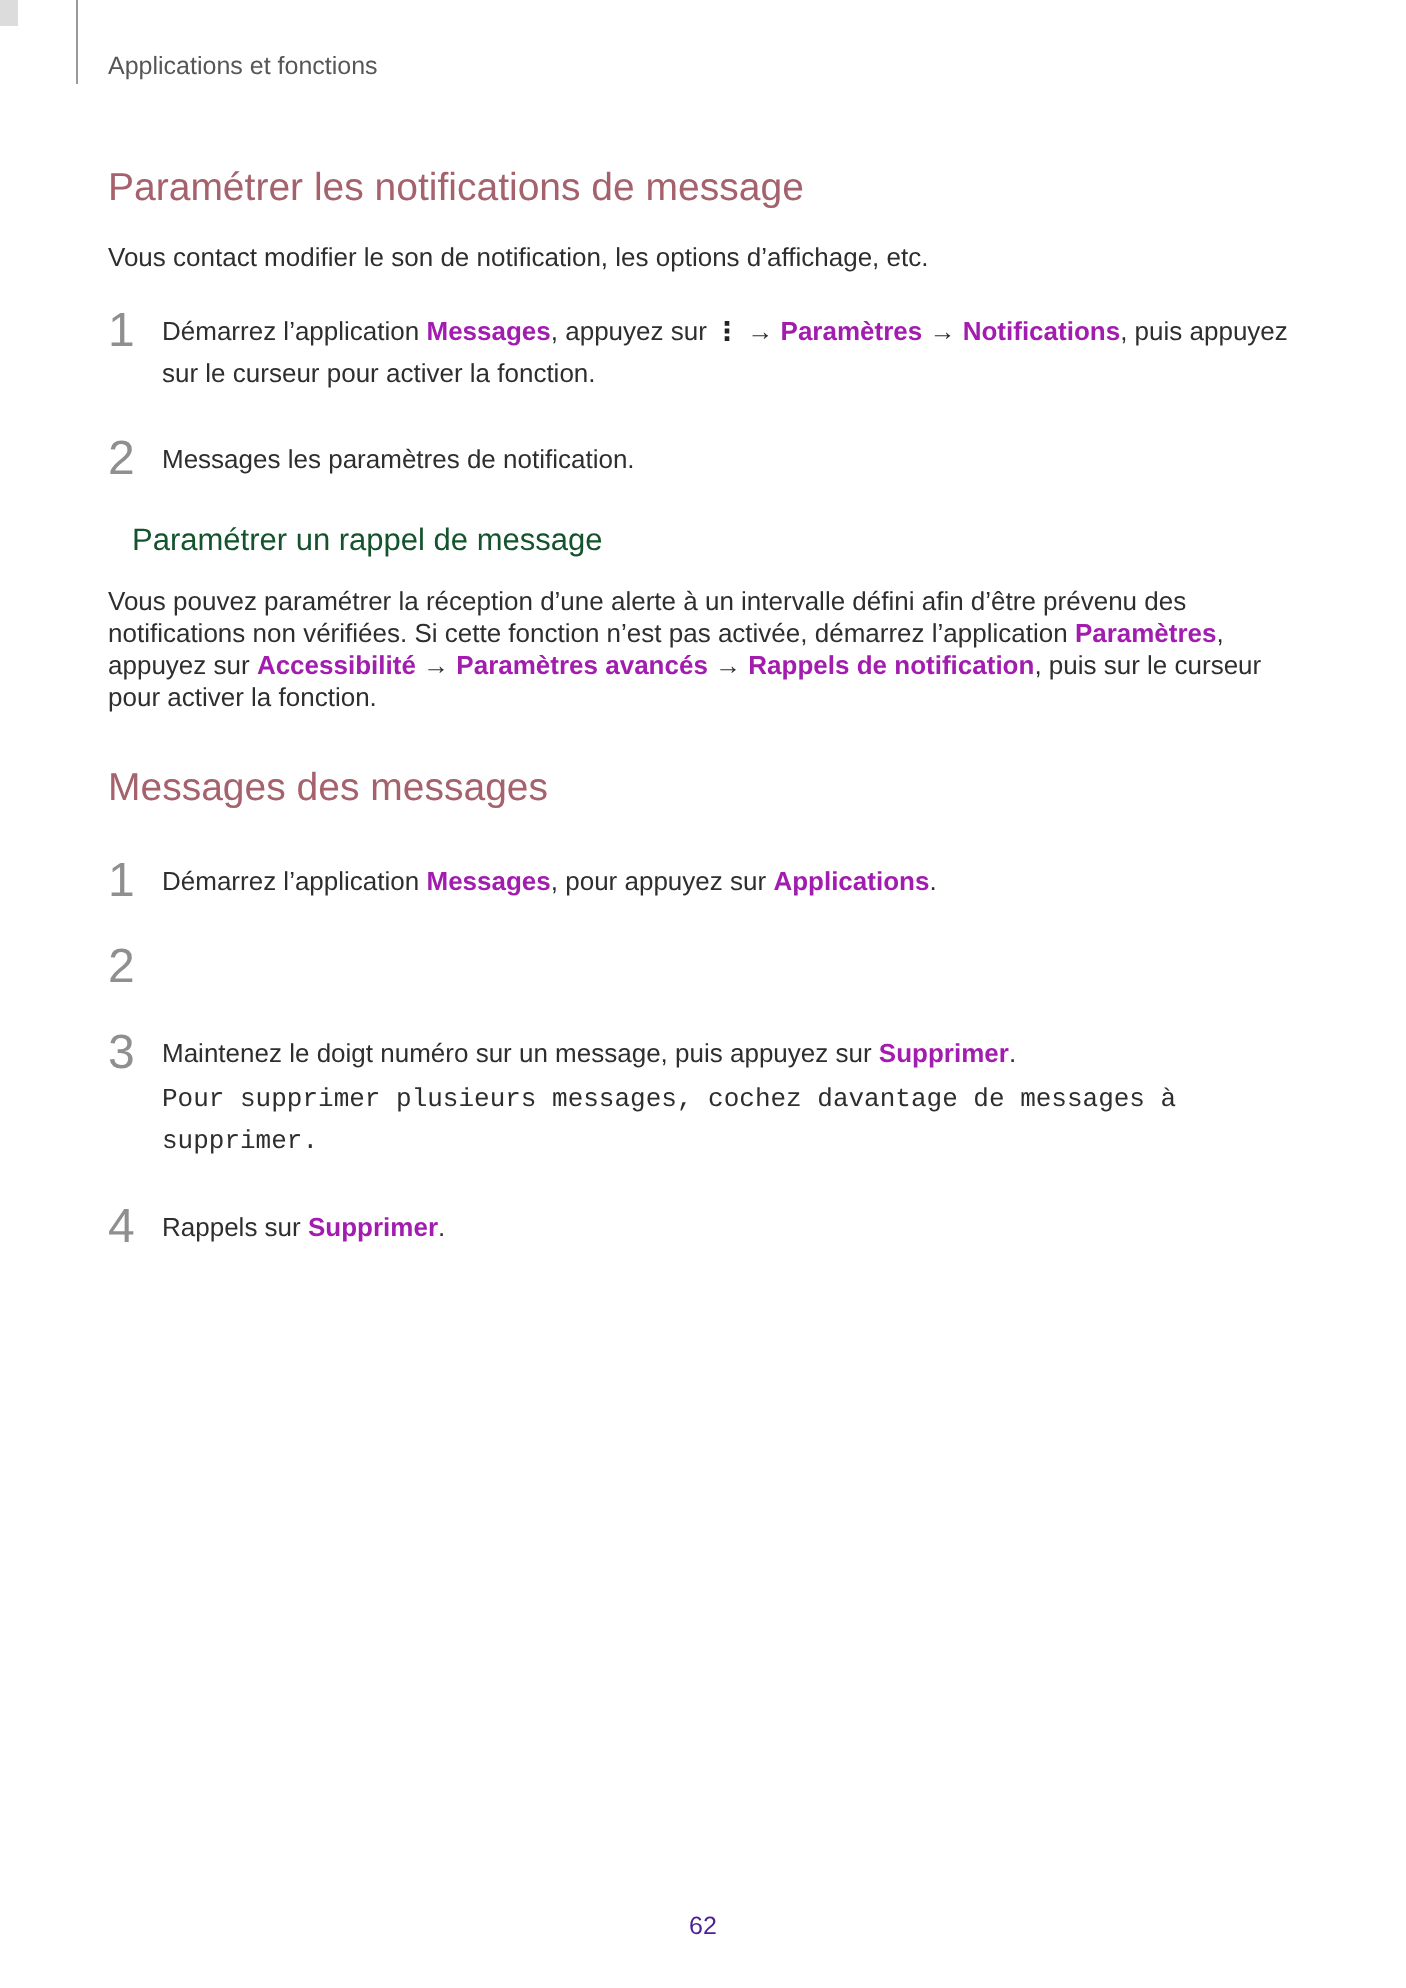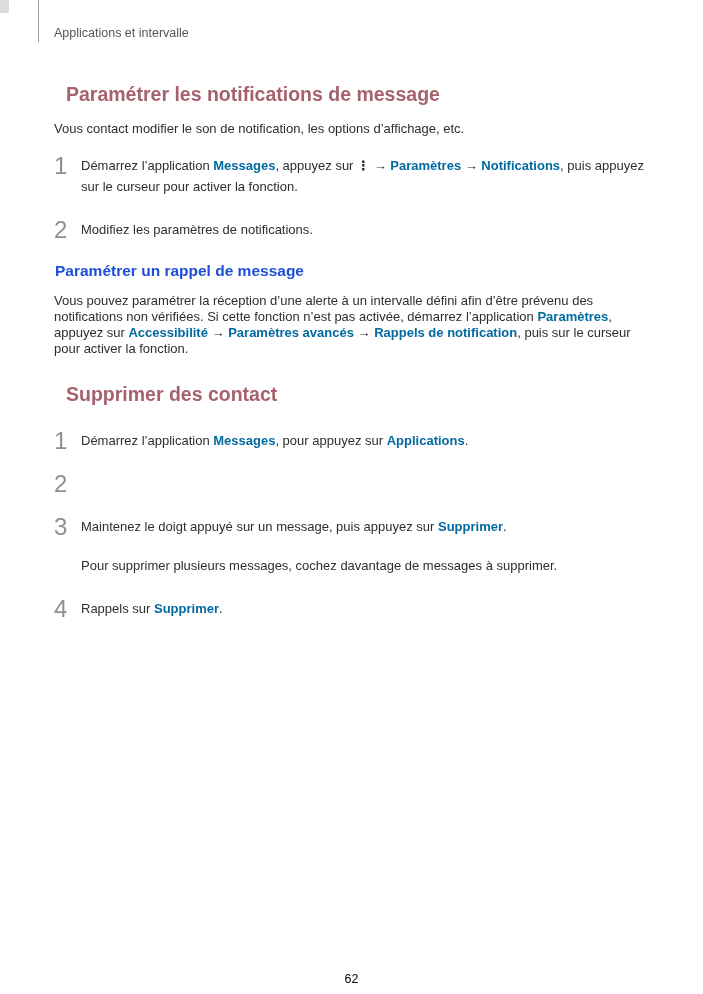--- a/index.html
+++ b/index.html
@@ -32,24 +32,24 @@
     left: 54px; top: 0;
     width: 597px;
   }
   .running-header {
     margin: 26px 0 0 0;
     font-size: 12.5px;
     line-height: 15px;
     color: #565656;
   }
   h1.section-title {
-    margin: 12px;
+    margin: 0;
     font-size: 19.5px;
     line-height: 23px;
-    font-weight: bold;
+    font-weight: normal;
     color: #a5626c;
   }
   #section-1-title { margin-top: 42px; }
   #section-2-title { margin-top: 26px; }
   .intro {
     margin: 13px 0 0 0;
     font-size: 13px;
     line-height: 20px;
   }
   .step {
@@ -68,97 +68,97 @@
     font-weight: 400;
   }
   .step-text {
     padding-top: 2px;
   }
   .step-text p {
     margin: 0;
     font-size: 13px;
     line-height: 21px;
   }
-  .step-text p.step-note { margin-top: 18px; }
+  .step-text p.step-note { margin-top: 2px; font-family: Liberation Mono, monospace; }
   h2.subsection-title {
-    margin: 20px 0 0 1px;
+    margin: 20px 0 0 12px;
     font-size: 15.5px;
     line-height: 18px;
-    font-weight: bold;
-    color: #1d4ed8;
+    font-weight: normal;
+    color: #14532d;
   }
   .subsection-body {
     margin: 13px 0 0 0;
     font-size: 13px;
     line-height: 16px;
   }
-  b { font-weight: bold; color: #0369a1; }
+  b { font-weight: bold; color: #a21caf; }
   .inline-icon {
     font-weight: bold;
     color: #222222;
     letter-spacing: 0;
   }
   .page-number {
     position: absolute;
     left: 0; right: 0;
-    bottom: 8px;
+    bottom: 24px;
     text-align: center;
     font-size: 12.5px;
-    color: #000000;
+    color: #4c1d95;
   }
 </style>
 </head>
 <body>
 
 <div class="corner-mark"></div>
 <div class="header-rule"></div>
 
 <div class="content">
 
-  <div class="running-header">Applications et intervalle</div>
+  <div class="running-header">Applications et fonctions</div>
 
   <h1 class="section-title" id="section-1-title">Paramétrer les notifications de message</h1>
 
   <p class="intro">Vous contact modifier le son de notification, les options d’affichage, etc.</p>
 
   <div class="step step-m14">
     <span class="step-num">1</span>
     <div class="step-text">
       <p><span>Démarrez l’application </span><b>Messages</b><span>, appuyez sur </span><span class="inline-icon">⋮</span><span> → </span><b>Paramètres</b><span> → </span><b>Notifications</b><span>, puis appuyez sur le curseur pour activer la fonction.</span></p>
     </div>
   </div>
 
   <div class="step step-m20">
     <span class="step-num">2</span>
     <div class="step-text">
-      <p><span>Modifiez les paramètres de notifications.</span></p>
+      <p><span>Messages les paramètres de notification.</span></p>
     </div>
   </div>
 
   <h2 class="subsection-title">Paramétrer un rappel de message</h2>
 
   <p class="subsection-body"><span>Vous pouvez paramétrer la réception d’une alerte à un intervalle défini afin d’être prévenu des notifications non vérifiées. Si cette fonction n’est pas activée, démarrez l’application </span><b>Paramètres</b><span>, appuyez sur </span><b>Accessibilité</b><span> → </span><b>Paramètres avancés</b><span> → </span><b>Rappels de notification</b><span>, puis sur le curseur pour activer la fonction.</span></p>
 
-  <h1 class="section-title" id="section-2-title">Supprimer des contact</h1>
+  <h1 class="section-title" id="section-2-title">Messages des messages</h1>
 
   <div class="step step-m22">
     <span class="step-num">1</span>
     <div class="step-text">
       <p><span>Démarrez l’application </span><b>Messages</b><span>, pour appuyez sur </span><b>Applications</b><span>.</span></p>
     </div>
   </div>
 
   <div class="step step-m18">
     <span class="step-num">2</span>
   </div>
 
   <div class="step step-m18">
     <span class="step-num">3</span>
     <div class="step-text">
-      <p><span>Maintenez le doigt appuyé sur un message, puis appuyez sur </span><b>Supprimer</b><span>.</span></p>
+      <p><span>Maintenez le doigt numéro sur un message, puis appuyez sur </span><b>Supprimer</b><span>.</span></p>
       <p class="step-note"><span>Pour supprimer plusieurs messages, cochez davantage de messages à supprimer.</span></p>
     </div>
   </div>
 
   <div class="step step-m20">
     <span class="step-num">4</span>
     <div class="step-text">
       <p><span>Rappels sur </span><b>Supprimer</b><span>.</span></p>
     </div>
   </div>

